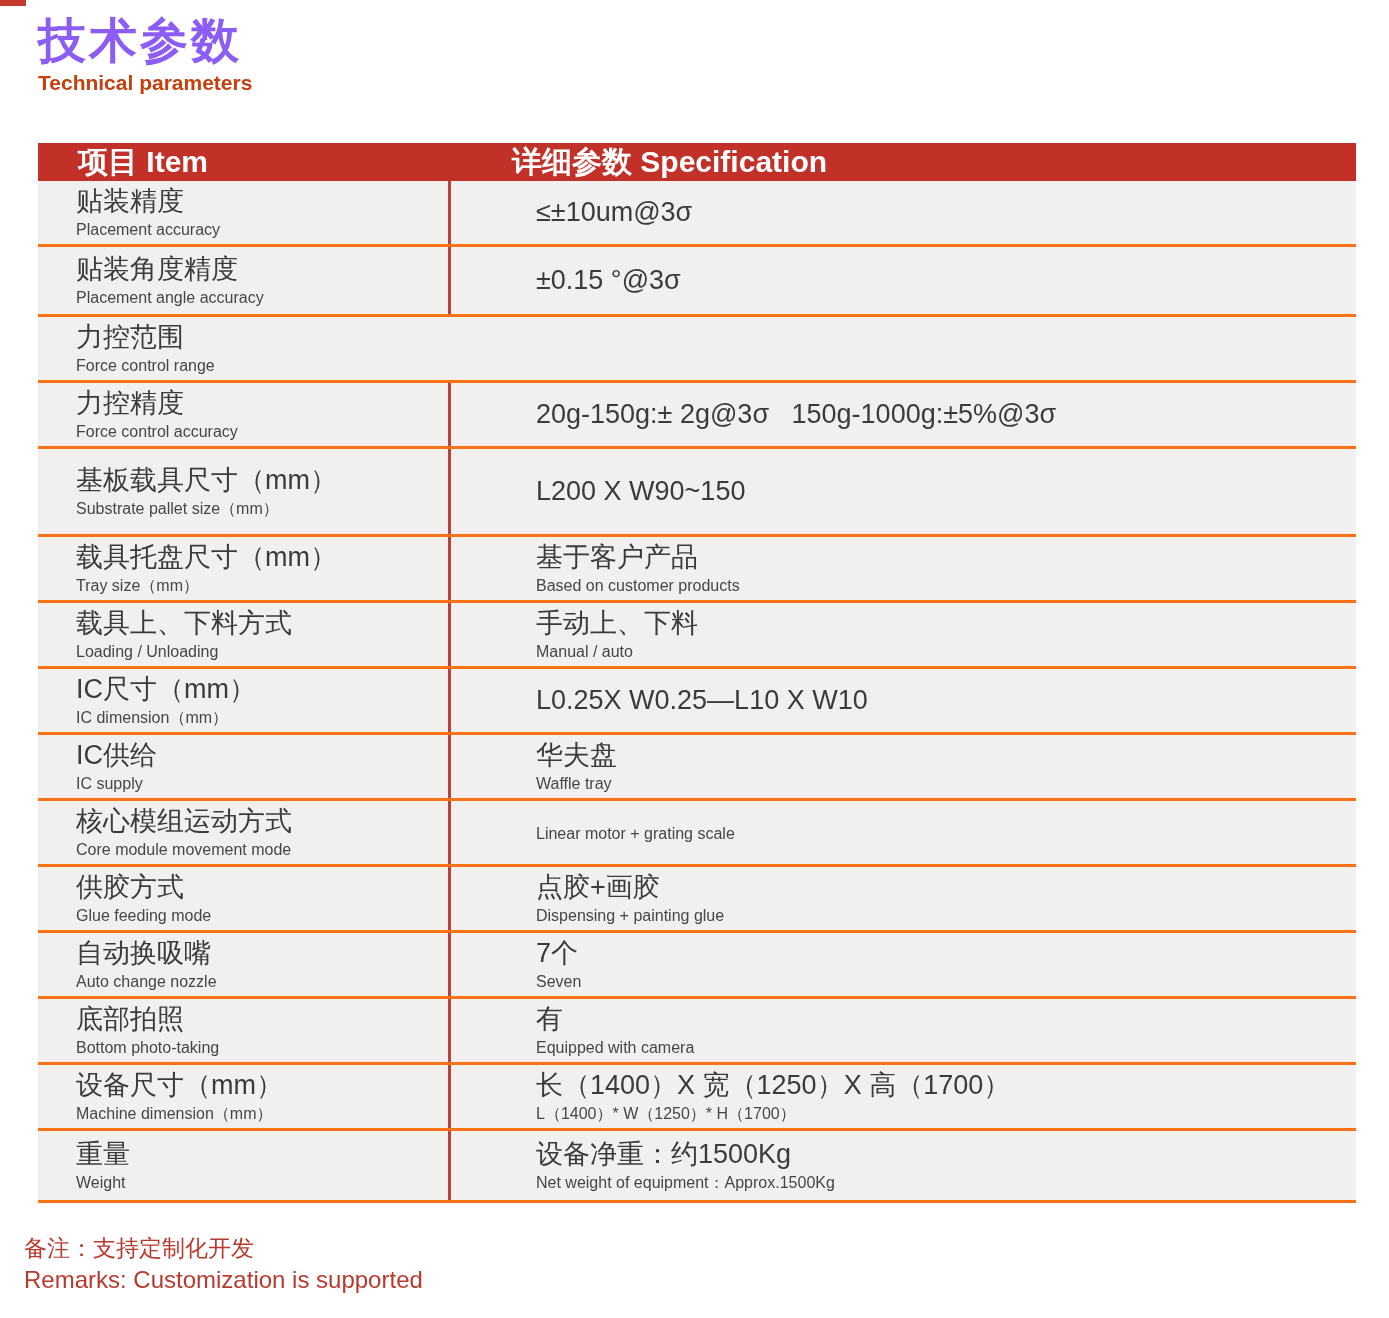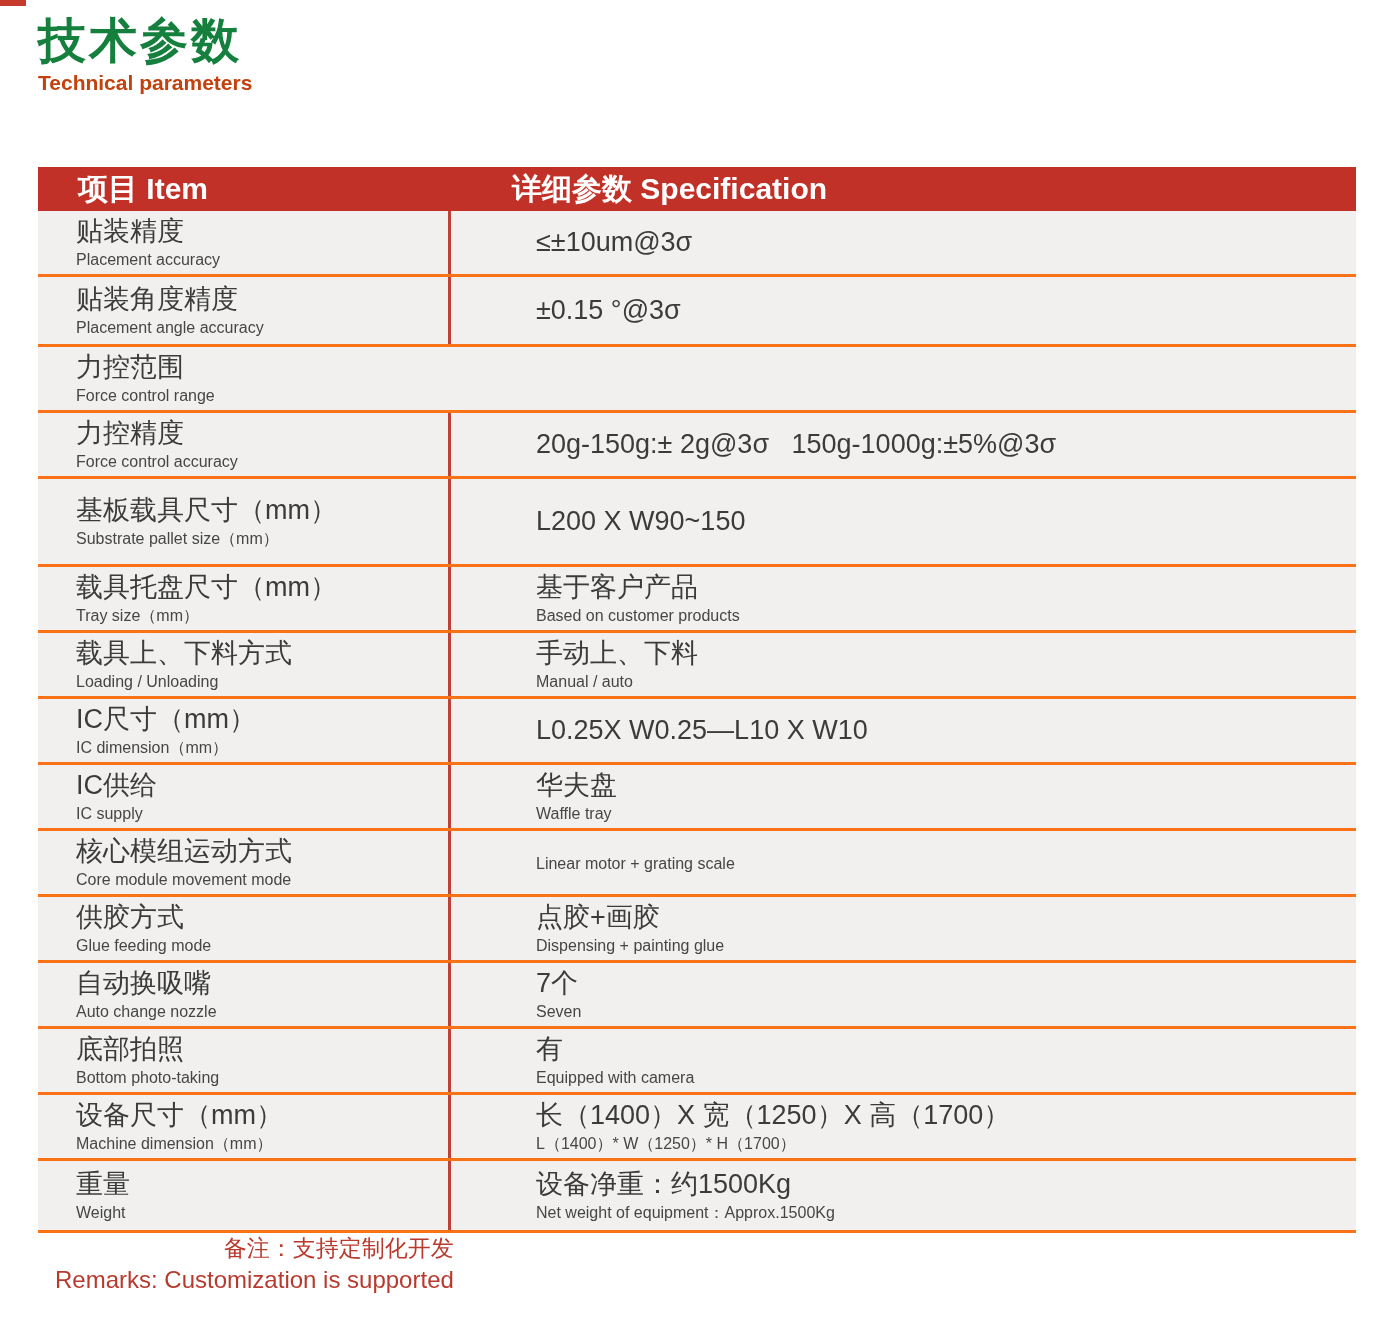--- a/index.html
+++ b/index.html
@@ -3,45 +3,45 @@
 <meta charset="utf-8">
 <style>
   html,body{margin:0;padding:0;}
   body{
     width:1389px;height:1318px;position:relative;background:#ffffff;
     font-family:"Liberation Sans", sans-serif;overflow:hidden;
   }
   .corner-mark{position:absolute;left:0;top:0;width:26px;height:6px;background:#c6392d;}
 
   .title-block{position:absolute;left:38px;top:16px;}
-  .title-zh{font-size:48px;font-weight:bold;color:#15803d;letter-spacing:3px;line-height:1.05;}
+  .title-zh{font-size:48px;font-weight:bold;color:#8b5cf6;letter-spacing:3px;line-height:1.05;}
   .title-en{font-size:21px;font-weight:bold;color:#c2410c;margin-top:5px;letter-spacing:0px;}
 
   .spec-table{position:absolute;left:38px;top:143px;width:1318px;}
   .table-header{
-    height:44px;background:#c23128;display:flex;align-items:center;
-    color:#ffffff;font-size:30px;font-weight:bold;margin-top:24px;
+    height:38px;background:#c23128;display:flex;align-items:center;
+    color:#ffffff;font-size:30px;font-weight:bold;
   }
   .th-item{width:410px;padding-left:40px;box-sizing:border-box;flex:none;}
   .th-spec{flex:1;padding-left:64px;}
 
   .row{
     display:flex;background:#f1f0ef;border-bottom:3px solid #f97316;
     min-height:66px;box-sizing:border-box;
   }
   .rows .row:nth-child(2){min-height:70px;}
   .rows .row:nth-child(5){min-height:88px;}
   .rows .row:nth-child(15){min-height:72px;}
   .cell{display:flex;flex-direction:column;justify-content:center;box-sizing:border-box;padding-top:4px;padding-bottom:4px;}
   .cell-item{width:410px;flex:none;padding-left:38px;}
   .cell-spec{flex:1;border-left:3px solid #bc4238;padding-left:85px;}
   .zh{font-size:27px;color:#3b3b3b;line-height:1.15;white-space:pre-wrap;}
   .en{font-size:16px;color:#464646;line-height:1.2;margin-top:3px;white-space:pre-wrap;}
 
-  .remarks{position:absolute;left:55px;top:1234px;color:#b83a2e;text-align:right;}
+  .remarks{position:absolute;left:24px;top:1234px;color:#b83a2e;}
   .remark-zh{font-size:23px;line-height:1.3;}
   .remark-en{font-size:24px;line-height:1.3;}
 </style>
 </head>
 <body>
 
 <div class="corner-mark"></div>
 
 <div class="title-block">
   <div class="title-zh">技术参数</div>

